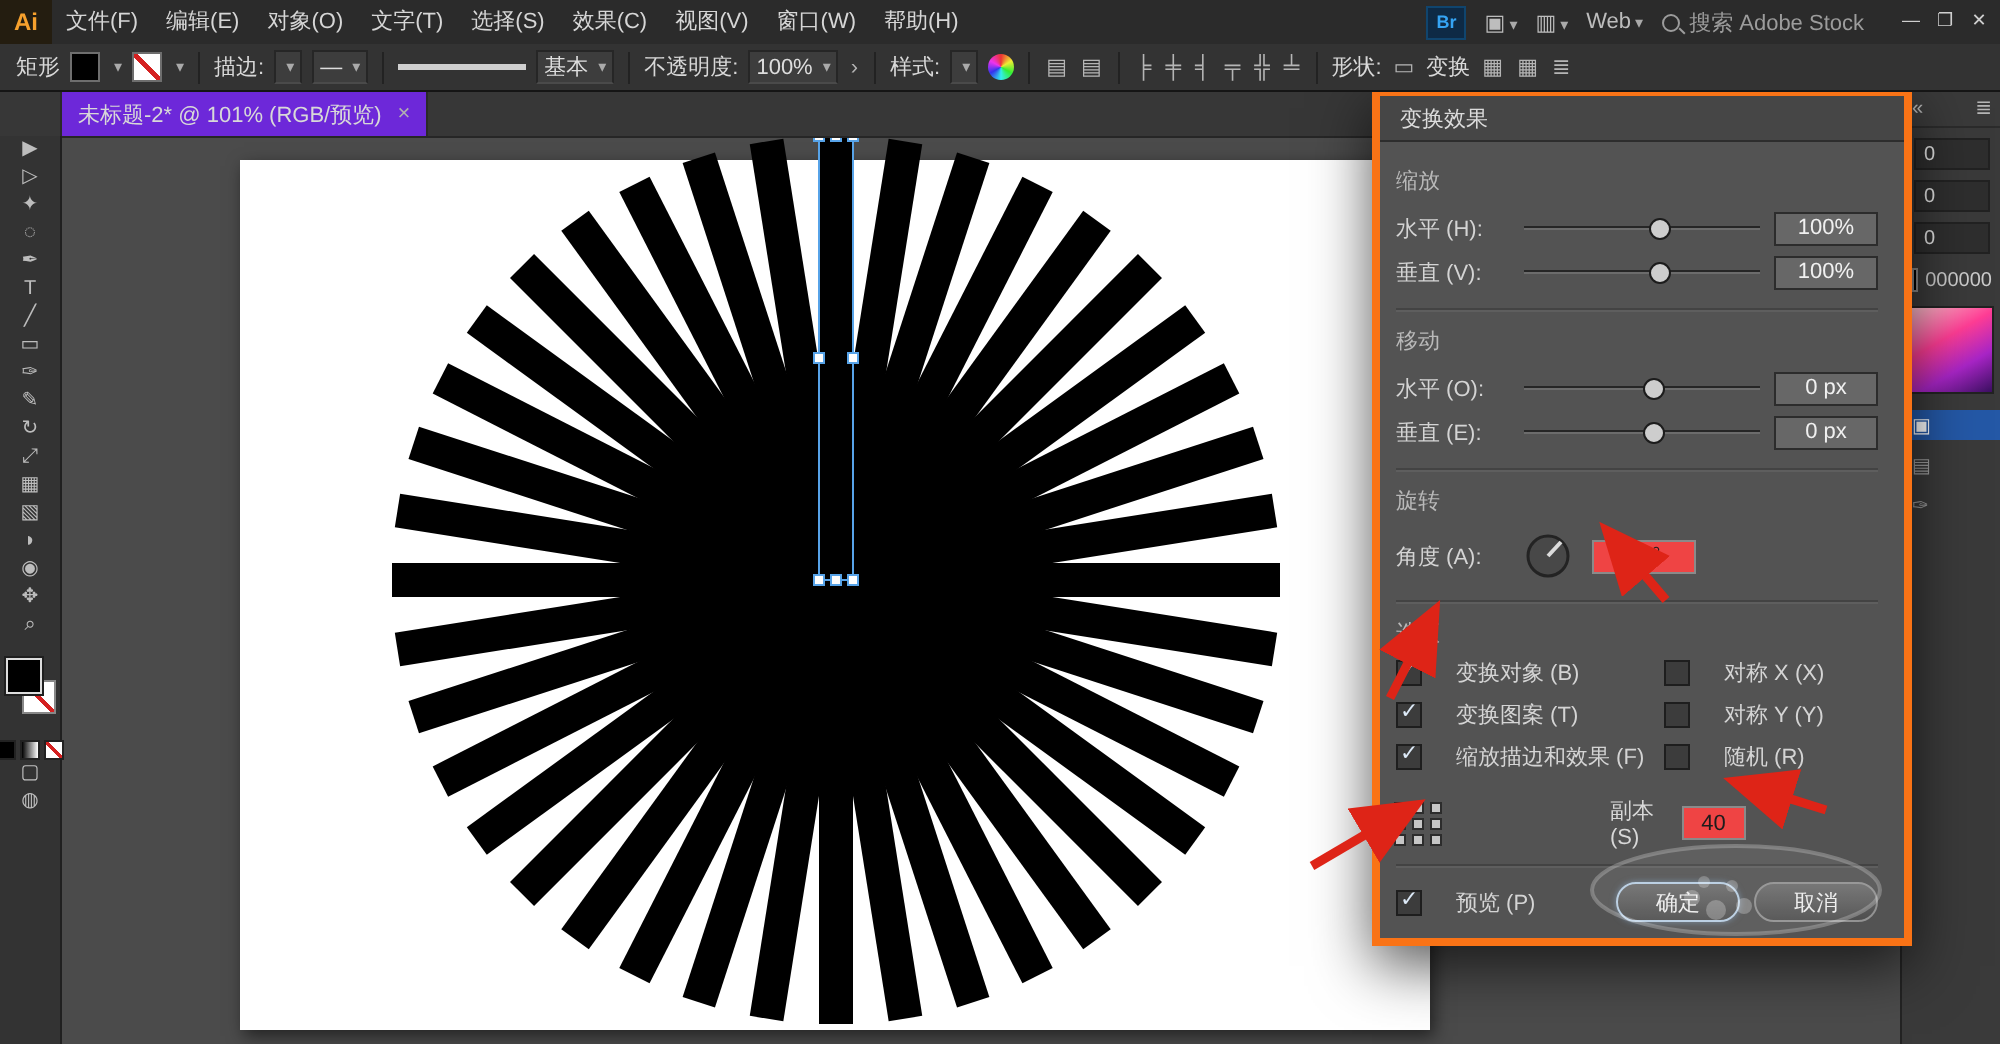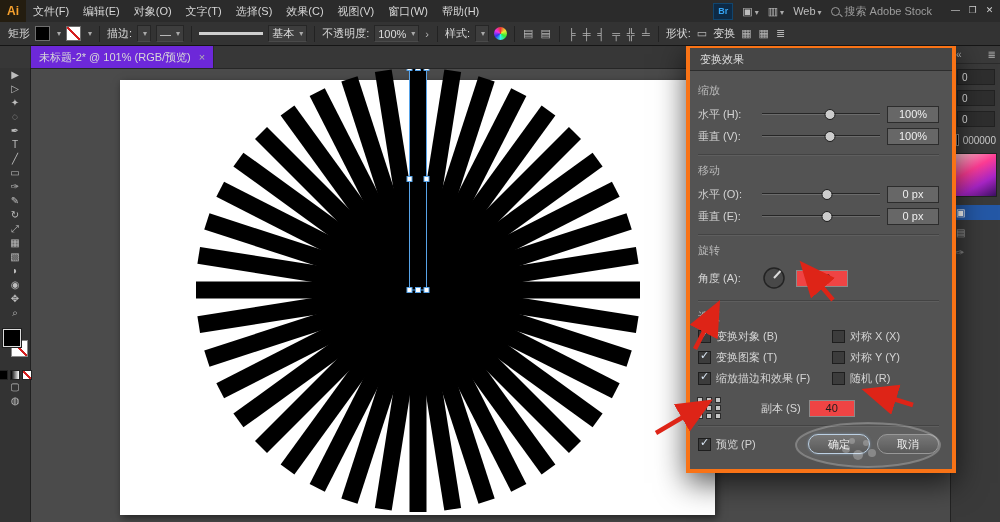--- a/index.html
+++ b/index.html
@@ -86,28 +86,28 @@
   .thumb{position:absolute;top:1px;left:50%;width:9px;height:9px;border-radius:50%;
          background:#cdcdcd;border:1px solid #1c1c1c;transform:translateX(-50%);}
   .field{width:50px;height:15px;background:#676767;border:1px solid #2c2c2c;color:#f0f0f0;
          display:flex;align-items:center;justify-content:center;font-size:11px;}
   .field.light{background:#ef4444;color:#1c1c1c;border-color:#8a8a8a;}
   .divider{height:1px;background:#434343;border-bottom:1px solid #5e5e5e;margin:7px 0;}
   .dial{width:24px;height:24px;margin:0 10px 0 2px;display:inline-flex;}
   .opt-grid{display:flex;}
   .opt-col{display:flex;flex-direction:column;gap:6px;}
   .opt-col.left{width:134px;}
-  .cb-row{display:flex;align-items:center;gap:5px;}
+  .cb-row{display:flex;align-items:center;gap:17px;}
   .cb{width:11px;height:11px;background:#3c3c3c;border:1px solid #1e1e1e;position:relative;flex:none;}
   .cb.checked::after{content:"✓";position:absolute;left:1px;top:-3px;color:#dce9f7;font-size:11px;}
   .cb-lbl{color:#d4d4d4;}
   .copies-row{display:flex;align-items:center;margin-top:12px;}
   .locator{display:grid;grid-template-columns:repeat(3,5px);grid-gap:4px;margin-right:40px;}
   .locator span{width:4px;height:4px;background:#c6c6c6;box-shadow:0 0 0 1px #2c2c2c;}
-  .copies-lbl{margin-right:8px;}
+  .copies-lbl{margin-right:8px;margin-left:44px;}
   .copies-field{width:44px;margin-right:66px;}
   .bottom-row{display:flex;align-items:center;margin-top:0;gap:7px;}
   .spacer{flex:1;}
   .btn{min-width:62px;height:20px;border-radius:10px;border:1px solid #929292;
        background:linear-gradient(#6e6e6e,#4e4e4e);color:#f0f0f0;font-size:11px;
        font-family:"Liberation Sans",sans-serif;}
   .btn.ok{border-color:#b9cfe4;box-shadow:0 0 3px rgba(150,190,230,.5);}
   .watermark{position:absolute;right:4px;bottom:0;opacity:.55;pointer-events:none;}
 
   

